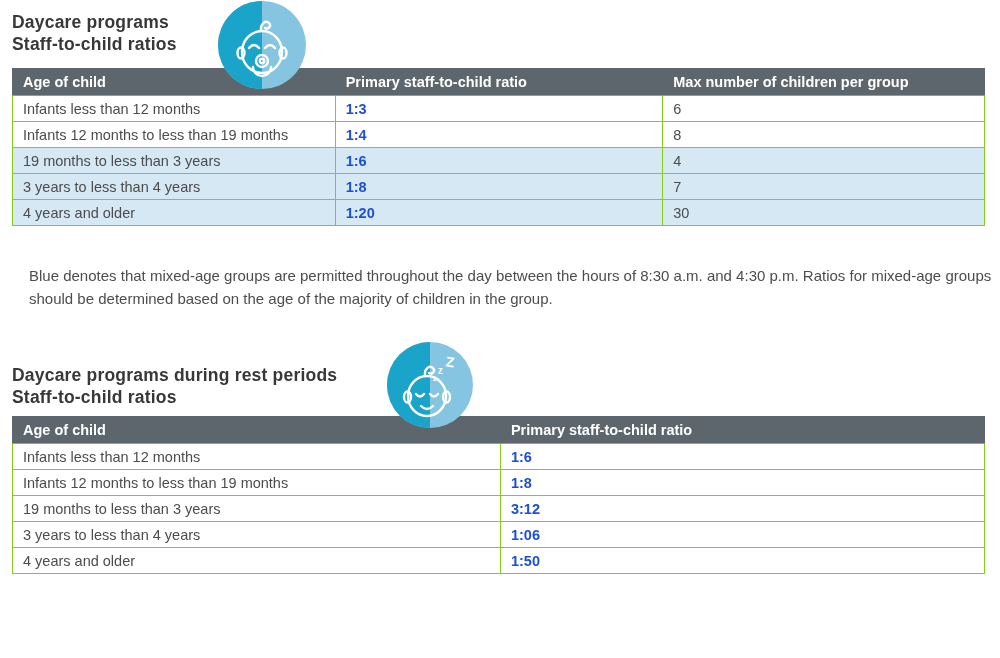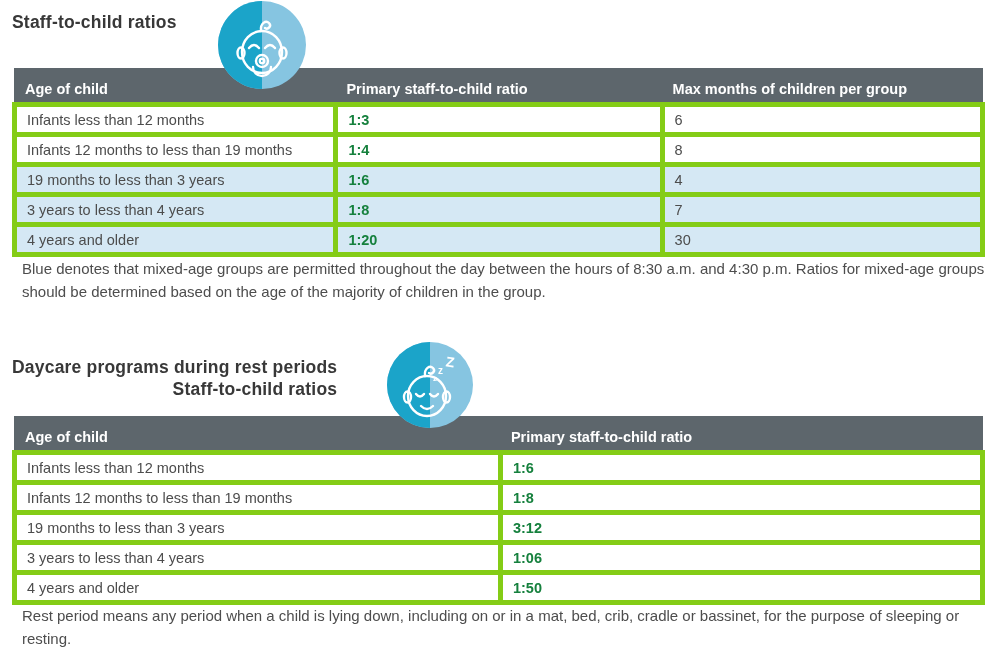--- a/index.html
+++ b/index.html
@@ -2,53 +2,54 @@
 <html><head>
 <meta charset="utf-8">
 <style>
   html,body{margin:0;padding:0;background:#fff;}
   body{font-family:"Liberation Sans","DejaVu Sans",sans-serif;}
   #page{position:relative;width:1000px;height:658px;background:#ffffff;overflow:hidden;}
 
   .section-title{position:absolute;left:12px;font-size:17.5px;line-height:22px;
     font-weight:bold;color:#383838;letter-spacing:.2px;}
   #title1{top:11px;}
-  #title2{top:356px;text-align:right;}
+  #title2{top:364px;}
 
   .badge{position:absolute;z-index:3;}
   #icon1{left:218px;top:1px;}
   #icon2{left:387px;top:342px;}
 
   table.ratio-table{position:absolute;left:12px;border-collapse:collapse;table-layout:fixed;
     width:973px;font-size:14.5px;color:#4c4c4c;z-index:1;}
   #table1{top:68px;}
   #table2{top:416px;}
 
   .ratio-table th{background:#5d666c;color:#ffffff;font-weight:bold;text-align:left;
-    height:26px;padding:7px 8px 0 10px;border:1px solid #5d666c;border-bottom:1px solid #8e9ba4;
+    height:26px;padding:0 8px 0 10px;border:1px solid #5d666c;border-bottom:1px solid #8e9ba4;
     font-size:14.5px;}
-  .ratio-table td{border:5px solid #84cc16;height:25px;padding:0 8px 0 10px;
+  .ratio-table td{border:1px solid #84cc16;height:25px;padding:0 8px 0 10px;
     background:#ffffff;white-space:nowrap;overflow:hidden;margin-left:44px;}
   .ratio-table tr.blue td{background:#d5e8f4;}
-  .ratio-table td.ratio{font-weight:bold;color:#15803d;}
+  .ratio-table td.ratio{font-weight:bold;color:#1d4ed8;}
 
   #table1 col.c1{width:33.2%;} #table1 col.c2{width:33.7%;} #table1 col.c3{width:33.1%;}
   #table2 col.c1{width:50.2%;} #table2 col.c2{width:49.8%;}
 
-  .note{position:absolute;left:13px;width:966px;margin:9px;font-size:15px;line-height:23px;
+  .note{position:absolute;left:13px;width:966px;margin:16px;font-size:15px;line-height:23px;
     color:#4d4d4d;}
   #note1{top:248px;}
   #note2{top:595px;}
 </style>
 </head>
 <body>
 
 <div id="page">
 
   <div class="section-title" id="title1">
+    <div>Daycare programs</div>
     <div>Staff-to-child ratios</div>
   </div>
 
   <div class="badge" id="icon1">
     <svg width="88" height="88" viewBox="0 0 88 88" aria-hidden="true">
       <circle cx="44" cy="44" r="44" fill="#86c5e1"></circle>
       <path d="M44 0 A44 44 0 0 0 44 88 Z" fill="#1ba4c9"></path>
       <g fill="none" stroke="#ffffff" stroke-width="2.4" stroke-linecap="round">
         <ellipse cx="44" cy="51" rx="20" ry="21"></ellipse>
         <ellipse cx="23" cy="52" rx="3.5" ry="5.5"></ellipse>
@@ -66,21 +67,21 @@
   <table class="ratio-table" id="table1">
     <colgroup>
         <col class="c1">
         <col class="c2">
         <col class="c3">
       </colgroup>
     <thead>
       <tr>
         <th>Age of child</th>
         <th>Primary staff-to-child ratio</th>
-        <th>Max months of children per group</th>
+        <th>Max number of children per group</th>
       </tr>
     </thead>
     <tbody>
       <tr>
         <td>Infants less than 12 months</td>
         <td class="ratio">1:3</td>
         <td>6</td>
       </tr>
       <tr>
         <td>Infants 12 months to less than 19 months</td>
@@ -161,15 +162,14 @@
         <td>3 years to less than 4 years</td>
         <td class="ratio">1:06</td>
       </tr>
       <tr>
         <td>4 years and older</td>
         <td class="ratio">1:50</td>
       </tr>
     </tbody>
   </table>
 
-  <p class="note" id="note2">Rest period means any period when a child is lying down, including on or in a mat, bed, crib, cradle or bassinet, for the purpose of sleeping or resting.</p>
 
 </div>
 
 </body></html>

